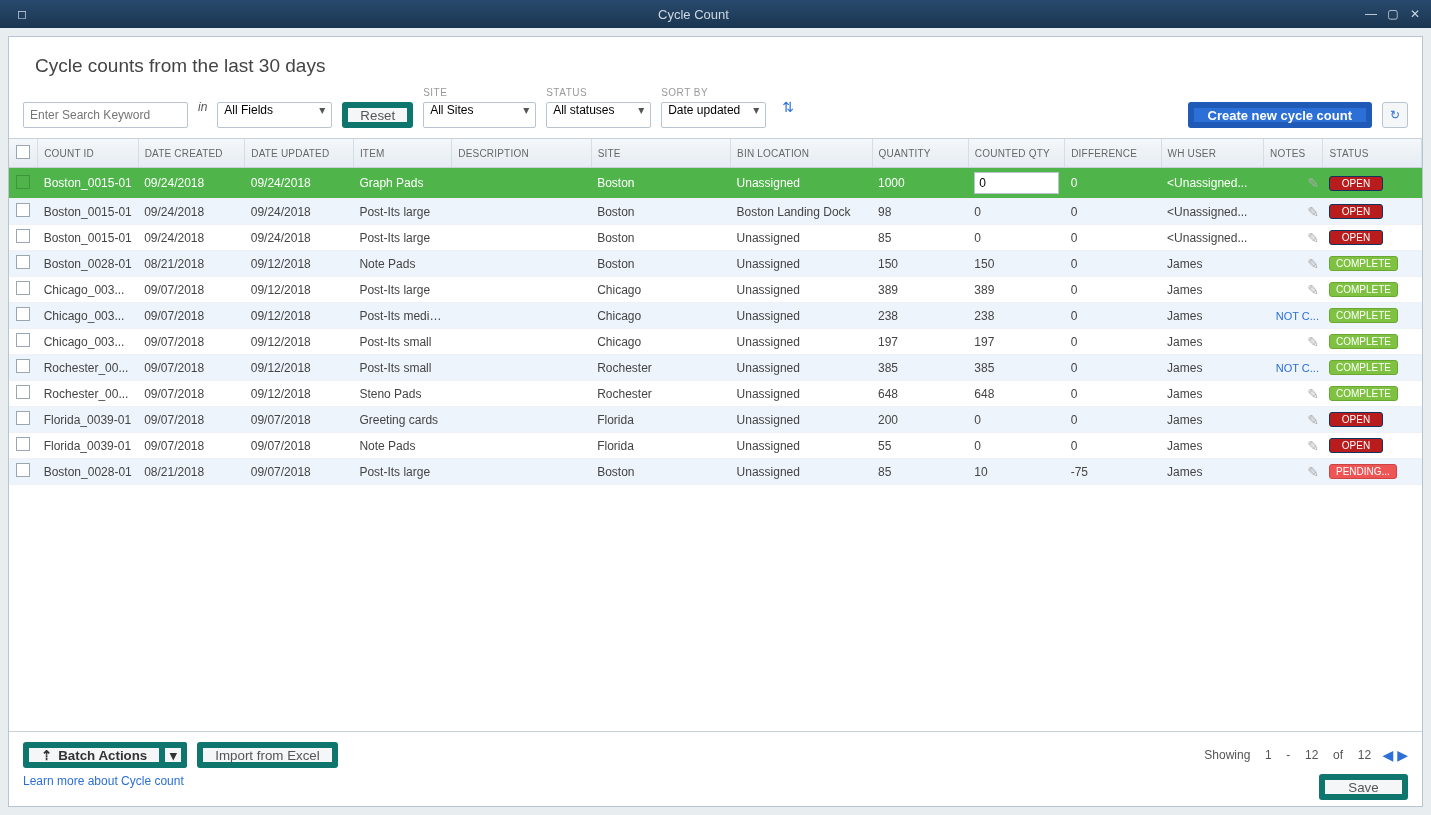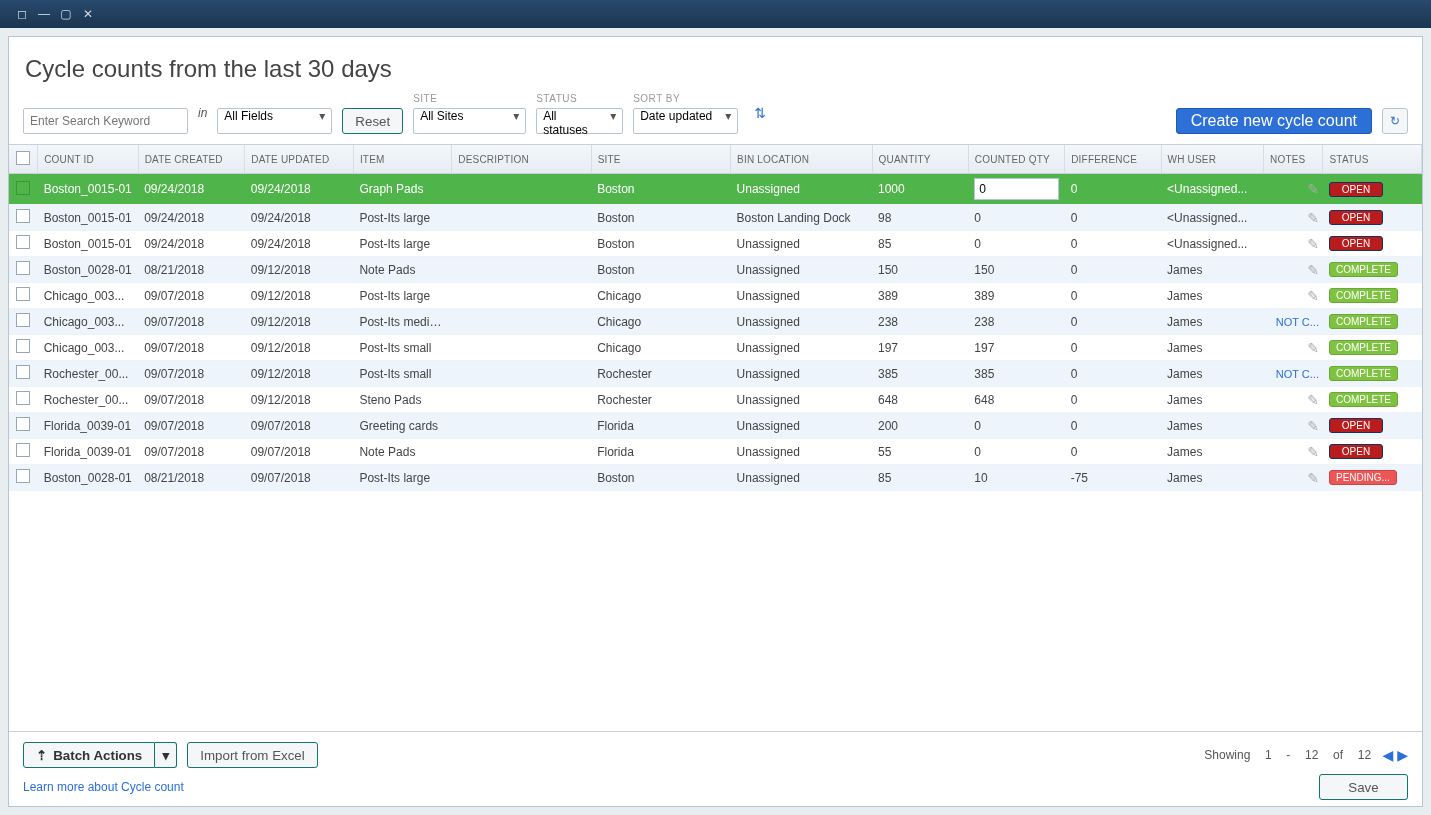--- a/index.html
+++ b/index.html
@@ -2,33 +2,33 @@
 <html><head>
 <meta charset="utf-8">
 <style>
   * { box-sizing: border-box; margin: 0; padding: 0; }
   body { font-family: Arial, sans-serif; font-size: 12px; background: #e8edf0; width: 1431px; height: 815px; overflow: hidden; }
   .titlebar { background: linear-gradient(#294a6e, #1a3550); height: 28px; display: flex; align-items: center; padding: 0 8px; color: #cfd8e2; }
   .titlebar .title { flex: 1; text-align: center; font-size: 13px; }
   .titlebar .ctrl { width: 16px; height: 16px; margin-left: 6px; cursor: pointer; display:flex; align-items:center; justify-content:center; }
   .frame { background: #e8edf0; padding: 8px; height: calc(100% - 28px); }
   .panel { background: #fff; border: 1px solid #b8c4d0; height: 100%; display: flex; flex-direction: column; position: relative; }
-  .page-title { font-size: 24px; color: #444; padding: 18px 14px 10px 16px; }
+  .page-title { font-size: 19px; color: #444; padding: 18px 14px 10px 26px; }
   .toolbar { display: flex; align-items: flex-end; padding: 0 14px 10px 14px; gap: 10px; }
   .toolbar .label { font-size: 10px; color: #999; margin-bottom: 4px; letter-spacing: 0.5px; }
   .toolbar input[type=text], .toolbar .select { height: 26px; border: 1px solid #b8c4d0; background: #fff; font-size: 12px; padding: 0 6px; border-radius: 2px; }
   .toolbar .select { display: flex; align-items: flex-start; justify-content: space-between; cursor: pointer; }
   .toolbar .select .caret { margin-left: 8px; color:#555; }
   .search-box { width: 165px; }
   .in-label { color:#555; align-self: center; padding-bottom: 2px; font-style: italic; }
   .sel-fields { width: 115px; }
-  .btn { height: 26px; border: 1px solid #0f766e; background: #f4f6f8; border-radius: 3px; padding: 0 12px; cursor: pointer; color:#555; }
-  .btn-primary { background: #2b6fd7; border-color: #1f5bb6; color: #fff; font-weight: normal; font-size: 16px; padding: 0 14px; }
+  .btn { height: 26px; border: 6px solid #0f766e; background: #f4f6f8; border-radius: 3px; padding: 0 12px; cursor: pointer; color:#555; }
+  .btn-primary { background: #2b6fd7; border-color: #1f5bb6; color: #fff; font-weight: bold; font-size: 13px; padding: 0 14px; }
   .sel-site { width: 113px; }
-  .sel-status { width: 87px; }
+  .sel-status { width: 105px; }
   .sel-sort { width: 105px; }
   .spacer { flex: 1; }
   .icon-square { width: 26px; height: 26px; border: 1px solid #b8c4d0; background: #f4f6f8; border-radius: 3px; display:flex; align-items:center; justify-content:center; cursor:pointer; color:#2b6fd7; }
   .sort-icon { color:#2b6fd7; font-size:14px; align-self:center; padding-left:6px; padding-bottom:2px; cursor:pointer; }
 
   .table { flex: 1; overflow: auto; border-top: 1px solid #c8d0d8; }
   table { width: 100%; border-collapse: collapse; table-layout: fixed; }
   th { background: linear-gradient(#f4f7fa, #e6ecf2); font-size: 10px; color: #666; text-align: left; padding: 6px 6px; border-right: 1px solid #d5dde5; border-bottom: 1px solid #c8d0d8; font-weight: normal; letter-spacing: 0.2px; height: 26px; white-space: nowrap; overflow:hidden; text-overflow: ellipsis;}
   th.check { width: 28px; text-align: center; }
   td { padding: 4px 6px; border-bottom: 1px solid #eef2f6; font-size: 12px; color: #444; height: 26px; white-space: nowrap; overflow: hidden; text-overflow: ellipsis; }
@@ -53,20 +53,21 @@
   .btn-group .drop { border-radius: 0 3px 3px 0; border-left:none; width:22px; padding:0; display:flex; align-items:center; justify-content:center;}
   .paging { color:#555; display:flex; align-items:center; gap:4px; }
   .paging .arrow { color:#2b6fd7; font-size:14px; cursor:pointer; }
   .link { color:#2b6fd7; cursor:pointer; }
 </style>
 </head>
 <body>
 
 <div class="titlebar">
   <span class="ctrl">◻</span>
+  <div class="title">Cycle Count</div>
   <span class="ctrl">—</span>
   <span class="ctrl">▢</span>
   <span class="ctrl">✕</span>
 </div>
 
 <div class="frame">
   <div class="panel">
     <div class="page-title">Cycle counts from the last 30 days</div>
 
     <div class="toolbar">
@@ -367,21 +368,21 @@
           <span>Showing</span>&nbsp;&nbsp;
           <span>1</span>&nbsp;&nbsp;
           <span>-</span>&nbsp;&nbsp;
           <span>12</span>&nbsp;&nbsp;
           <span>of</span>&nbsp;&nbsp;
           <span>12</span>&nbsp;
           <span class="arrow">◀</span>
           <span class="arrow">▶</span>
         </div>
       </div>
-      <div style="display:flex; align-items:center;">
+      <div style="display:flex; ">
         <span class="link">Learn more about Cycle count</span>
         <div class="spacer"></div>
         <button class="btn" style="width:89px;">Save</button>
       </div>
     </div>
 
   </div>
 </div>
 
 </body></html>

